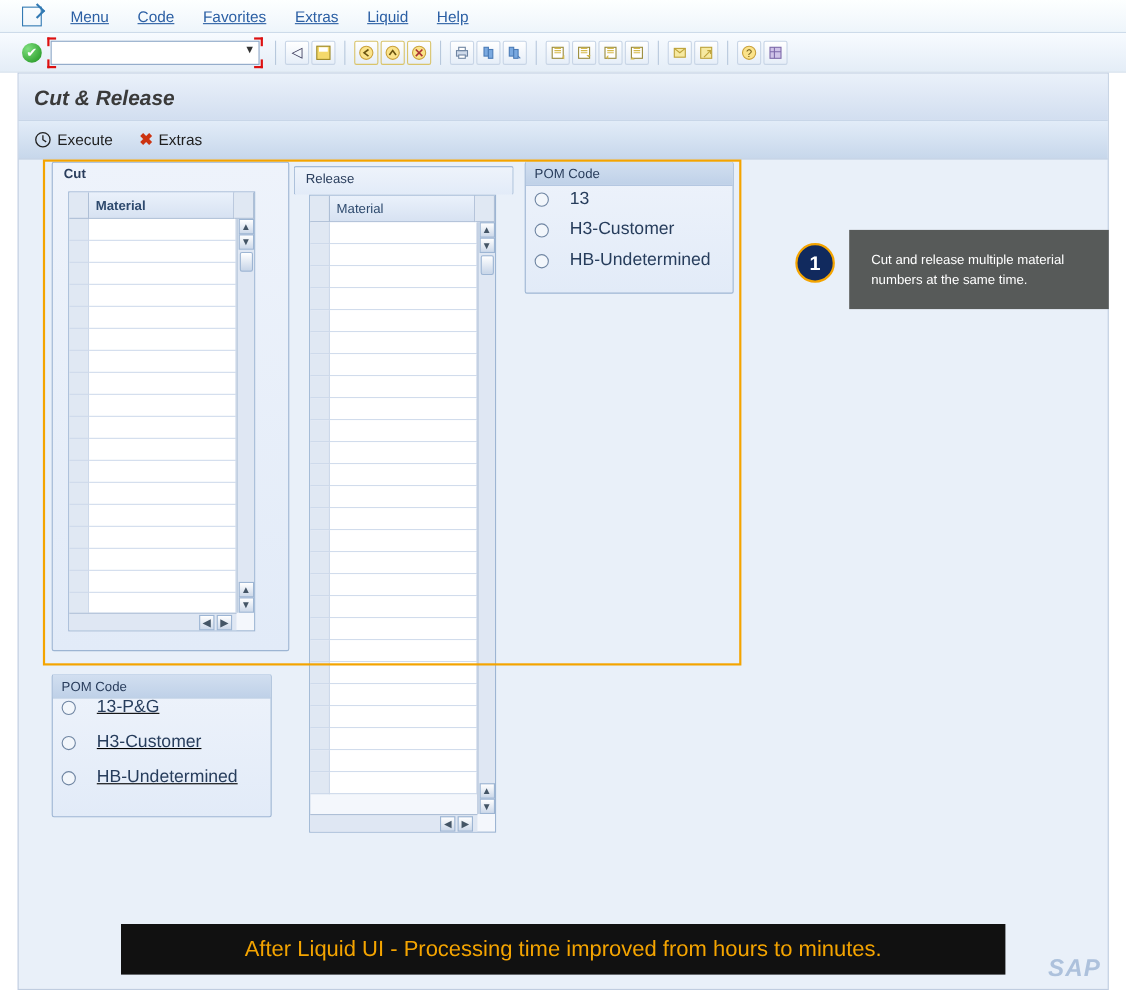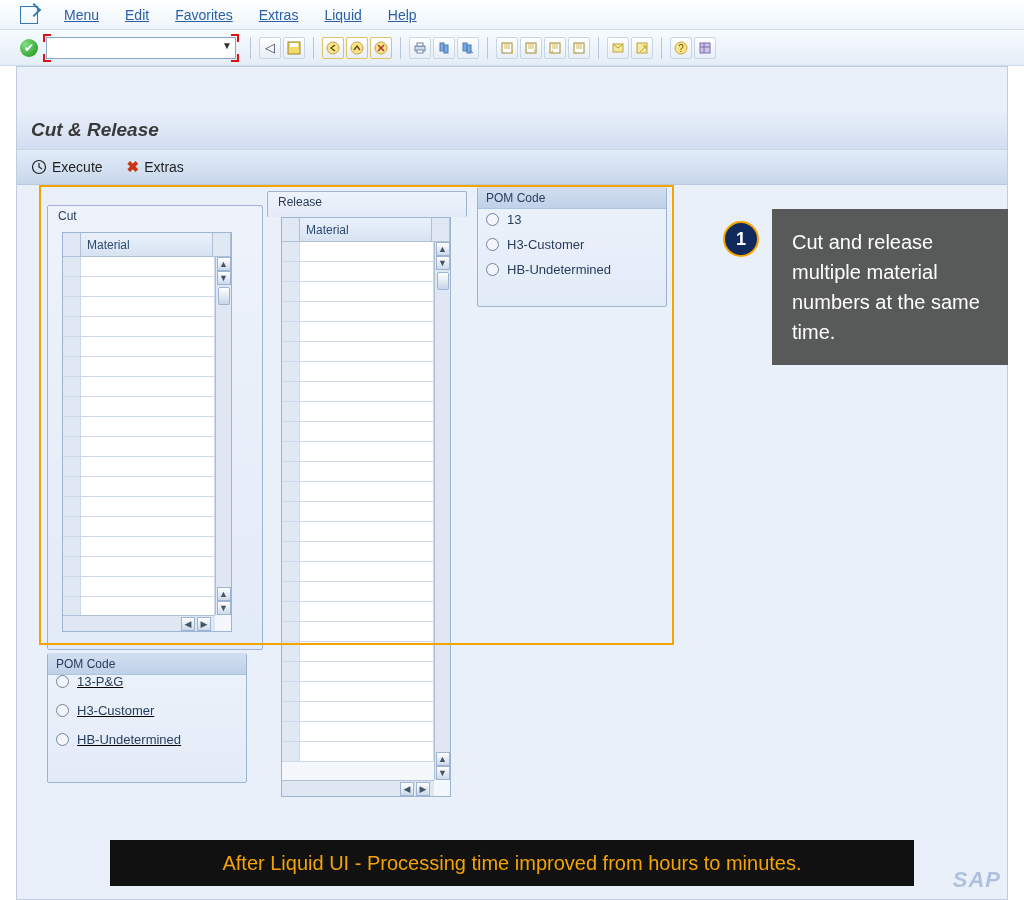--- a/index.html
+++ b/index.html
@@ -34,21 +34,21 @@
   .tb-btn { width:22px; height:22px; border:1px solid #c8d5e6; border-radius:2px;
             background:linear-gradient(#fff,#e6eef8); display:flex; align-items:center; justify-content:center;
             font-size:13px; color:#335; cursor:pointer; }
   .tb-btn.yellow { border-color:#d9c46a; }
   .tb-btn svg {pointer-events:none;}
 
   
   .page-body { position:absolute; top:66px; left:16px; right:16px; bottom:0;
                border:1px solid #c0cde0; background:#e9f0f9; }
   .page-title { font-size:19px; font-weight:bold; font-style:italic; color:#3a3a3a;
-                padding:12px 14px 8px; background:linear-gradient(#eaf1fa,#d2def0); border-bottom:1px solid #c8d6e8;margin-top:40px;}
+                padding:12px 14px 8px; background:linear-gradient(#eaf1fa,#d2def0); border-bottom:1px solid #c8d6e8;}
   .action-row { display:flex; gap:24px; align-items:center; padding:8px 14px;
                 background:linear-gradient(#e2ecf8,#c7d7eb); border-bottom:1px solid #b9cae0; }
   .action { display:flex; align-items:center; gap:5px; cursor:pointer; color:#1f1f1f; font-size:14px;}
   .clock-icon { width:16px; height:16px; display:inline-block;}
   .x-icon { color:#c31; font-weight:bold; font-size:15px;}
 
   .work-area { position:relative; padding:14px; height:calc(100% - 98px); }
 
   
   .groupbox { position:absolute; border:1px solid #9db5d3; border-radius:2px;
@@ -85,48 +85,48 @@
   .mtable .hscroll { position:absolute; left:0; right:16px; bottom:0; height:16px;
                      background:#dfe7f3; border-top:1px solid #aebfd6; display:flex;
                      justify-content:flex-end; align-items:center; gap:2px; padding-right:4px;}
   .mtable .hscroll .btn { width:14px; height:14px; background:linear-gradient(#fff,#cdd9ea);
                           border:1px solid #9db5d3; font-size:9px; display:flex; align-items:center;
                           justify-content:center; color:#456; cursor:pointer;}
   .mtable .vscroll .spacer { flex:1; }
 
   
   .radio-list { position:absolute; left:8px; right:8px; top:24px; display:flex; flex-direction:column; gap:10px;}
-  .radio-row { display:flex; align-items:center; gap:8px; font-size:13px; color:#273d5c;}
+  .radio-row { display:flex; align-items:center; gap:19px; font-size:16px; color:#273d5c;}
   .radio-row .radio { width:13px; height:13px; border:1px solid #6f85a2; border-radius:50%; background:#f2f6fb;}
 
   
   .highlight { position:absolute; border:2px solid #f4a400; pointer-events:none; }
 
   
   .callout-badge { position:absolute; width:36px; height:36px; border-radius:50%;
                    background:#112a5e; border:2px solid #f4a400; color:#fff;
                    display:flex; align-items:center; justify-content:center; font-size:18px; font-weight:bold;}
-  .callout-box { position:absolute; background:#575a59; color:#fff; font-size:20px;
+  .callout-box { position:absolute; background:#575a59; color:#fff; font-size:12px;
                  padding:18px 20px; line-height:1.5; }
 
   
   .bottom-banner { position:absolute; left:110px; right:110px; bottom:14px; height:46px;
                    background:#111; color:#f4a400; font-size:20px; display:flex;
                    align-items:center; justify-content:center; }
 
   .sap-mark { position:absolute; right:6px; bottom:6px; font-size:22px; font-weight:bold;
               font-style:italic; color:#3f6da8; opacity:.35; letter-spacing:1px;}
 </style>
 </head>
 <body>
 
 <div class="menubar">
   <span class="menu-corner-icon"></span>
   <span class="menu-item"><u>Menu</u></span>
-  <span class="menu-item"><u>Edit</u></span>
+  <span class="menu-item"><u>Code</u></span>
   <span class="menu-item"><u>Favorites</u></span>
   <span class="menu-item"><u>Extras</u></span>
   <span class="menu-item"><u>Liquid</u></span>
   <span class="menu-item"><u>Help</u></span>
 </div>
 
 <div class="toolbar">
   <span class="green-check">✔</span>
   <span class="tcode-field">
     <span class="bracket-tl"></span><span class="bracket-tr"></span>
@@ -254,21 +254,21 @@
       <span>Execute</span>
     </span>
     <span class="action">
       <span class="x-icon">✖</span>
       <span>Extras</span>
     </span>
   </div>
 
   <div class="work-area">
 
-    <div class="groupbox" style="top:20px; left:30px; width:216px; height:445px;">
+    <div class="groupbox" style="top:2px; left:30px; width:216px; height:445px;font-weight:bold;">
       <div class="legend">Cut</div>
       <div class="mtable" style="top:26px; left:14px; width:170px; height:400px;">
         <div class="hdr">
           <div class="sel"></div>
           <div class="col">Material</div>
           <div class="sq"></div>
         </div>
         <div class="body" id="cut-body">
             <div class="row">
               <div class="sel"></div>

